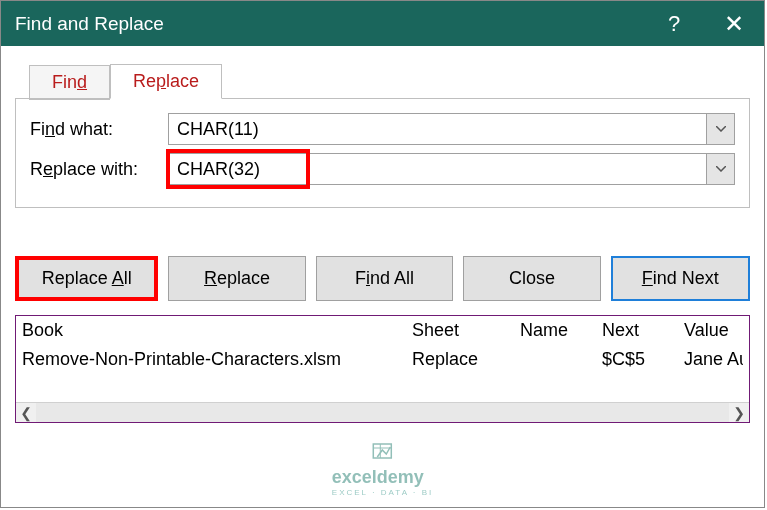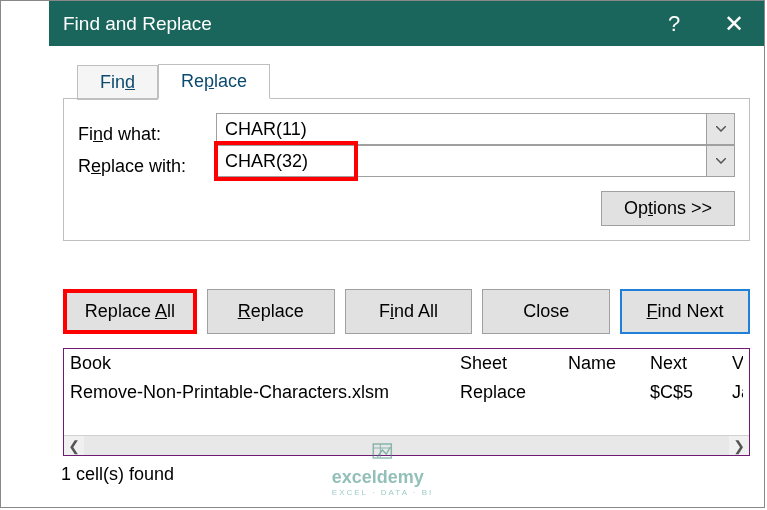--- a/index.html
+++ b/index.html
@@ -1,17 +1,17 @@
 <!DOCTYPE html>
 <html><head>
   <meta charset="utf-8">
   <style>
     * { box-sizing: border-box; margin: 0; padding: 0; font-family: "Segoe UI", Arial, sans-serif; }
     body { width: 767px; height: 510px; background: #fff; position: relative; }
-    .dialog { width: 765px; height: 508px; border: 1px solid #888; position: relative; padding-left: 48px; }
+    .dialog { width: 765px; height: 508px; border: 1px solid #888; position: relative; }
     
     .title-bar {
       background: #1a665c;
       color: #fff;
       height: 45px;
       display: flex;
       align-items: center;
       padding-left: 14px;
       font-size: 19px;
     }
@@ -29,21 +29,21 @@
     
     .tabs-row {
       display: flex;
       align-items: flex-end;
       padding: 18px 0 0 28px;
       position: relative;
     }
     .tab {
       padding: 6px 22px;
       font-size: 18px;
-      color: #0c4a6e;
+      color: #b91c1c;
       background: #fff;
       border: 1px solid #bfbfbf;
       border-bottom: none;
       margin-right: 0;
       position: relative;
     }
     .tab.inactive {
       background: #f5f5f5;
       border-bottom: 1px solid #bfbfbf;
       top: 1px;
@@ -57,21 +57,22 @@
     .form-panel {
       margin: 0 14px;
       border: 1px solid #bfbfbf;
       border-top: 1px solid #bfbfbf;
       position: relative;
       top: -1px;
       padding: 14px 14px 14px 14px;
     }
     .field-row {
       display: flex;
-      align-items: flex-end;
+      align-items: center;
+      margin-bottom: 8px;
     }
     .field-label {
       width: 138px;
       font-size: 18px;
       color: #000;
     }
     .combo-wrap {
       flex: 1;
       display: flex;
       border: 1px solid #a0a0a0;
@@ -236,23 +237,20 @@
         <input class="combo-input" value="CHAR(32)" style="">
         <div class="combo-btn">
           <svg width="10" height="6">
               <path d="M0 0 L5 5 L10 0" fill="none" stroke="#555" stroke-width="1.5"></path>
             </svg>
         </div>
       </div>
       <div class="highlight-box" style="left:136px;top:-4px;width:144px;height:40px"></div>
     </div>
 
-    <div class="options-row">
-      <button class="std-btn">Op<span style="text-decoration:underline">t</span>ions &gt;&gt;</button>
-    </div>
   </div>
 
   <div class="buttons-row">
     <button class="std-btn btn-replace-all">Replace <span style="text-decoration:underline">A</span>ll</button>
     <button class="std-btn"><span style="text-decoration:underline">R</span>eplace</button>
     <button class="std-btn">F<span style="text-decoration:underline">i</span>nd All</button>
     <button class="std-btn">Close</button>
     <button class="std-btn btn-find-next"><span style="text-decoration:underline">F</span>ind Next</button>
   </div>
 
@@ -272,21 +270,20 @@
       <div class="col-value">Jane Austin</div>
     </div>
 
     <div class="scroll-h">
       <div class="scroll-arrow">❮</div>
       <div class="scroll-track"></div>
       <div class="scroll-arrow">❯</div>
     </div>
   </div>
 
-  <div class="status-bar">1 cell(s) found</div>
 
   <div class="watermark">
     <svg width="22" height="22">
       <rect x="2" y="5" width="18" height="14" fill="none" stroke="#3a8b7f" stroke-width="1.5"></rect>
       <path d="M2 9 L20 9 M9 5 L9 19" stroke="#3a8b7f" stroke-width="1"></path>
       <path d="M6 18 L11 11 L15 15 L19 8" fill="none" stroke="#3a8b7f" stroke-width="1.5"></path>
     </svg>
     <div>
       <span>exceldemy</span>
       <span class="sub">EXCEL · DATA · BI</span>

